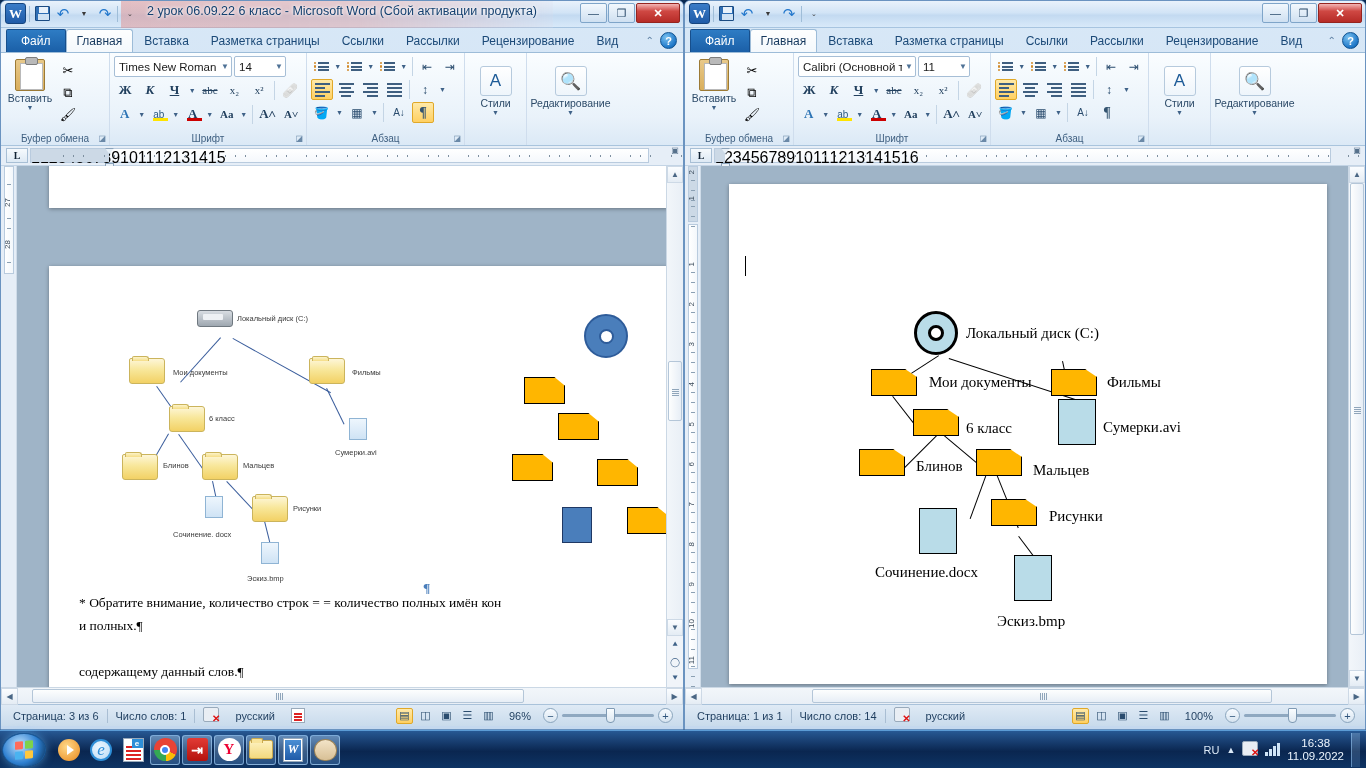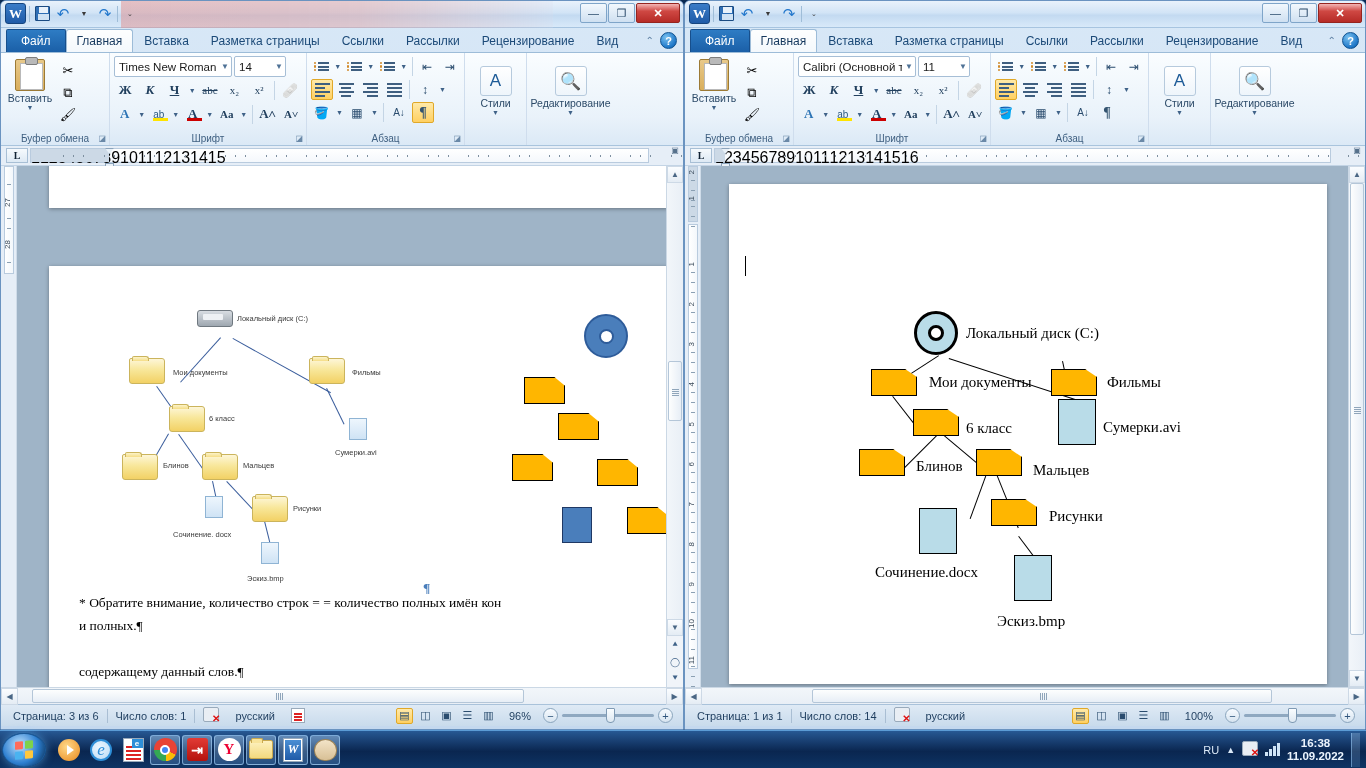--- a/index.html
+++ b/index.html
@@ -327,21 +327,21 @@
   .orbflag{width:18px;height:18px;display:grid;grid-template-columns:1fr 1fr;grid-template-rows:1fr 1fr;gap:2px;transform:skewY(-6deg);}
   .orbflag i{display:block;border-radius:1px;}
   .orbflag i:nth-child(1){background:#ff6b5a;}
   .orbflag i:nth-child(2){background:#7ed24a;}
   .orbflag i:nth-child(3){background:#4ab3f0;}
   .orbflag i:nth-child(4){background:#ffc83d;}
   .qlaunch{display:flex;align-items:center;gap:2px;margin-left:8px;}
   .tbicon{width:30px;height:30px;display:flex;align-items:center;justify-content:center;border-radius:3px;}
   .tbicon.active{background:linear-gradient(to bottom,rgba(190,225,255,.42),rgba(120,180,240,.25));border:1px solid rgba(170,215,255,.6);}
   .tray{margin-left:auto;display:flex;align-items:center;gap:7px;padding-right:6px;color:#dbe9f7;font-size:11px;}
-  .clock{text-align:center;line-height:13px;font-size:11.5px;color:#ecf4fd;font-weight:bold;}
+  .clock{text-align:center;line-height:13px;font-size:11.5px;color:#ecf4fd;}
   .showdesk{width:9px;height:34px;background:linear-gradient(to bottom,rgba(200,230,255,.25),rgba(120,170,220,.18));border-left:1px solid rgba(160,210,255,.5);}
 
   
   .ico-ie{width:22px;height:22px;border-radius:50%;border:2px solid #2e8fd8;color:#2e8fd8;font-family:"Liberation Serif",serif;font-size:17px;font-style:italic;display:flex;align-items:center;justify-content:center;background:radial-gradient(circle at 40% 35%,#eaf6ff,#bcdcf5);}
   .ico-wmp{width:22px;height:22px;border-radius:50%;background:radial-gradient(circle at 40% 35%,#ffd98a,#e8881b);display:flex;align-items:center;justify-content:center;}
   .ico-wmp:after{content:"";border-left:7px solid #fff;border-top:5px solid transparent;border-bottom:5px solid transparent;margin-left:2px;}
   .ico-chrome{width:23px;height:23px;border-radius:50%;background:conic-gradient(#e94335 0 33%,#fbbc05 0 50%,#34a853 0 75%,#e94335 0);display:flex;align-items:center;justify-content:center;}
   .ico-chrome i{width:10px;height:10px;border-radius:50%;background:#4285f4;border:2px solid #fff;}
   .ico-red{width:21px;height:23px;background:linear-gradient(to bottom,#e23b35,#b4120d);border-radius:3px;color:#fff;font-size:14px;font-weight:bold;display:flex;align-items:center;justify-content:center;}
   .ico-y{width:23px;height:23px;border-radius:50%;background:#fff;color:#e03;font-weight:bold;font-size:15px;display:flex;align-items:center;justify-content:center;font-family:"Liberation Serif",serif;}
@@ -374,20 +374,21 @@
       <div class="qsep"></div>
       <div class="qicon">
           <div class="qsave"></div>
         </div>
       <div class="qicon undo">↶</div>
       <div class="qicon tinyarrow">▼</div>
       <div class="qicon undo">↷</div>
       <div class="qsep"></div>
       <div class="qicon tinyarrow">⌄</div>
     </div>
+    <div class="wintitle">2 урок 06.09.22  6 класс  -  Microsoft Word (Сбой активации продукта)</div>
     <div class="wbtns">
       <div class="wbtn">—</div>
       <div class="wbtn">❐</div>
       <div class="wbtn close">✕</div>
     </div>
   </div>
 
   <div class="tabbar">
     <div class="tab file">Файл</div>
     <div class="tab active">Главная</div>

